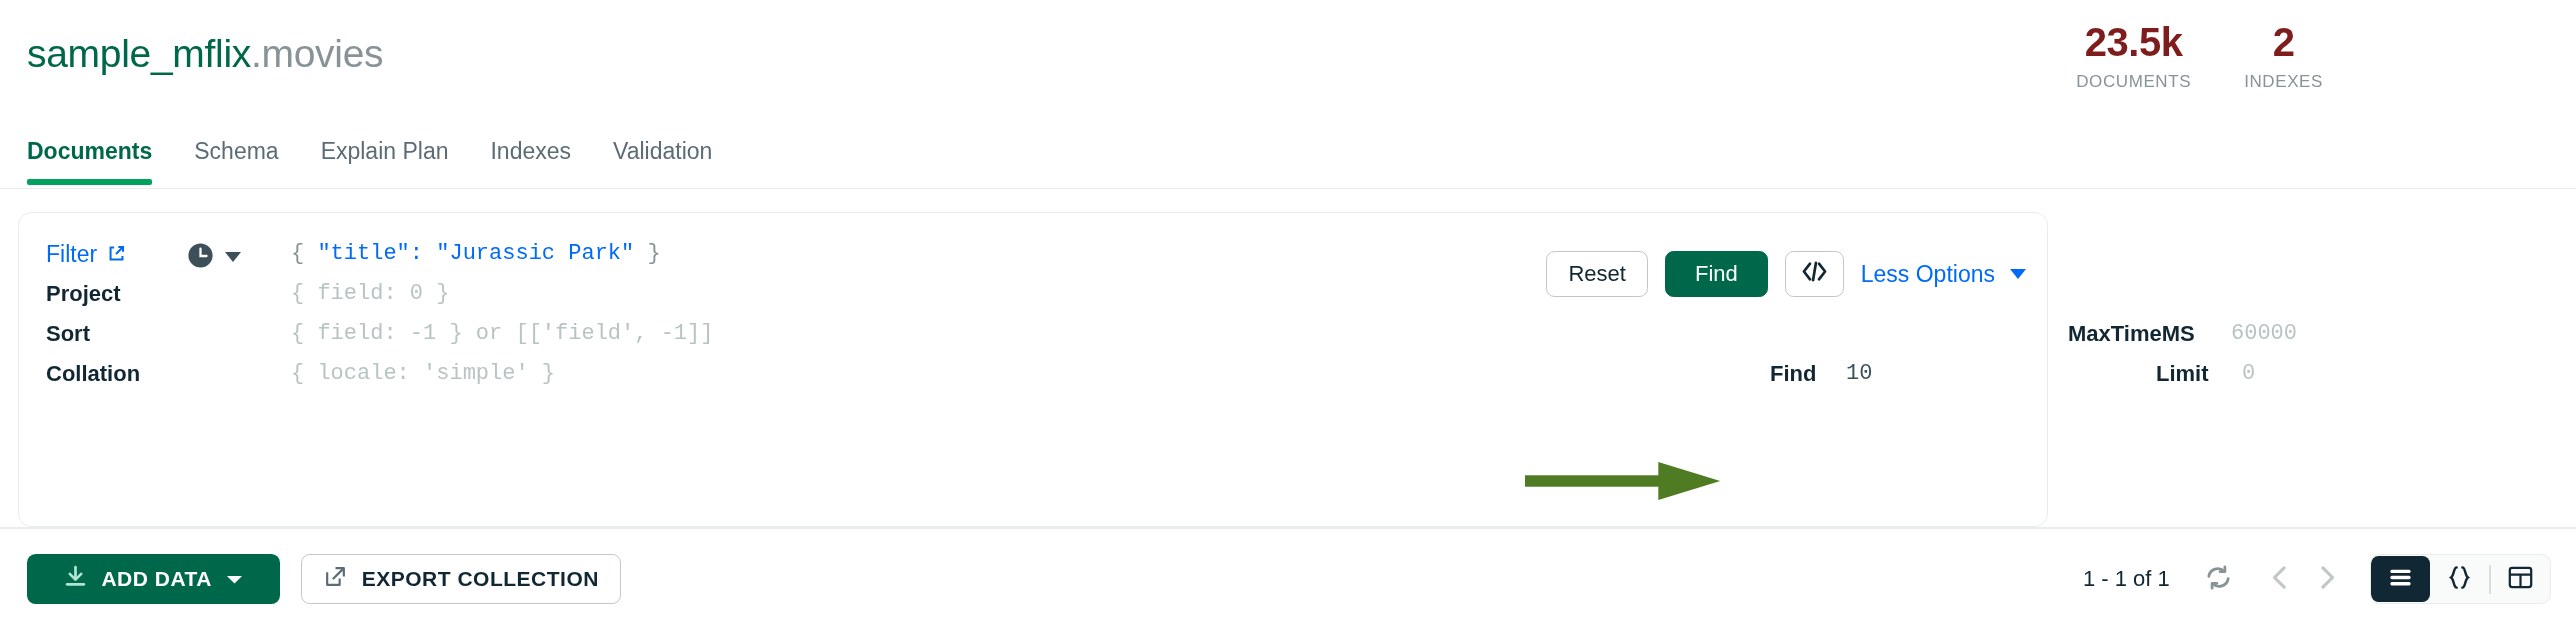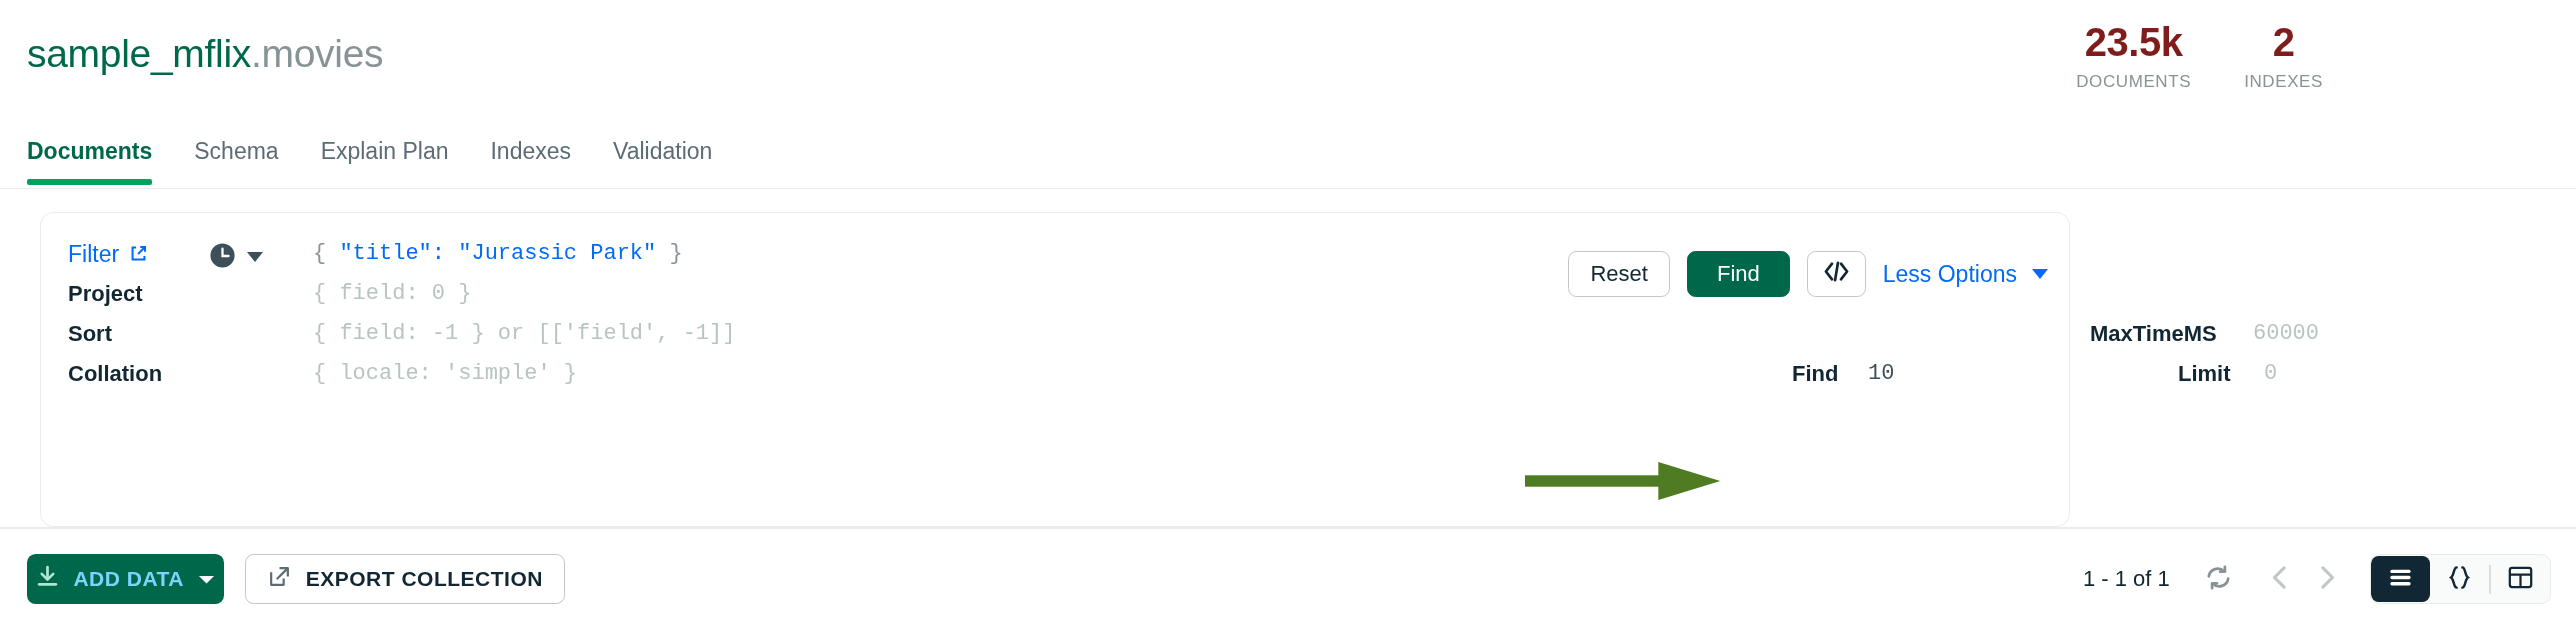--- a/index.html
+++ b/index.html
@@ -46,21 +46,21 @@
   }
   .tab:first-child { padding-left: 0; }
   .tab.active { color: #00684A; font-weight: 700; }
   .tab.active::after {
     content: ""; position: absolute; left: 0; right: 21px; bottom: -1.9px;
     height: 6.7px; background: #00A35C; border-radius: 1.9px;
   }
 
   
   .query-card {
-    position: absolute; left: 40px; top: 212px; width: 2030px; height: 315px;
+    position: absolute; left: 18px; top: 212px; width: 2030px; height: 315px;
     background: #fff;
     border: 1.9px solid #E8EDEB; border-radius: 13.4px;
   }
 
   .row { position: absolute; left: 0; width: 100%; height: 40px; }
   .row-filter    { top: 21px; }
   .row-project   { top: 61px; }
   .row-sort      { top: 101px; }
   .row-collation { top: 141px; }
 
@@ -137,21 +137,21 @@
 
   
   .annot-arrow { position: absolute; left: 1525px; top: 458px; }
 
   
   .bottom-divider { position: absolute; left: 0; top: 527px; width: 2576px; height: 1.9px; background: #E8EDEB; }
   .bottom-bar { position: absolute; left: 0; top: 529px; width: 2576px; height: 101px; background: #fff; }
 
   .bb-left { position: absolute; left: 27px; top: 25px; display: flex; align-items: center; gap: 21px; }
   .btn-adddata {
-    height: 50px; padding: 0 8px; background: #00684A; color: #7dd3fc; border: none;
+    height: 50px; padding: 0 36px; background: #00684A; color: #ffffff; border: none;
     border-radius: 8.6px; font-size: 21px; font-weight: 700; letter-spacing: 0.5px;
     display: inline-flex; align-items: center; gap: 13.4px; cursor: pointer;
   }
   .btn-export {
     height: 50px; padding: 16px 21px; background: #fff; color: #112733;
     border: 1.9px solid #C1C7C6; border-radius: 8.6px; font-size: 21px; font-weight: 700;
     letter-spacing: 0.5px; display: inline-flex; align-items: center; gap: 13.4px; cursor: pointer;
   }
 
   .bb-right { position: absolute; right: 25px; top: 25px; display: flex; align-items: center; gap: 0; }

